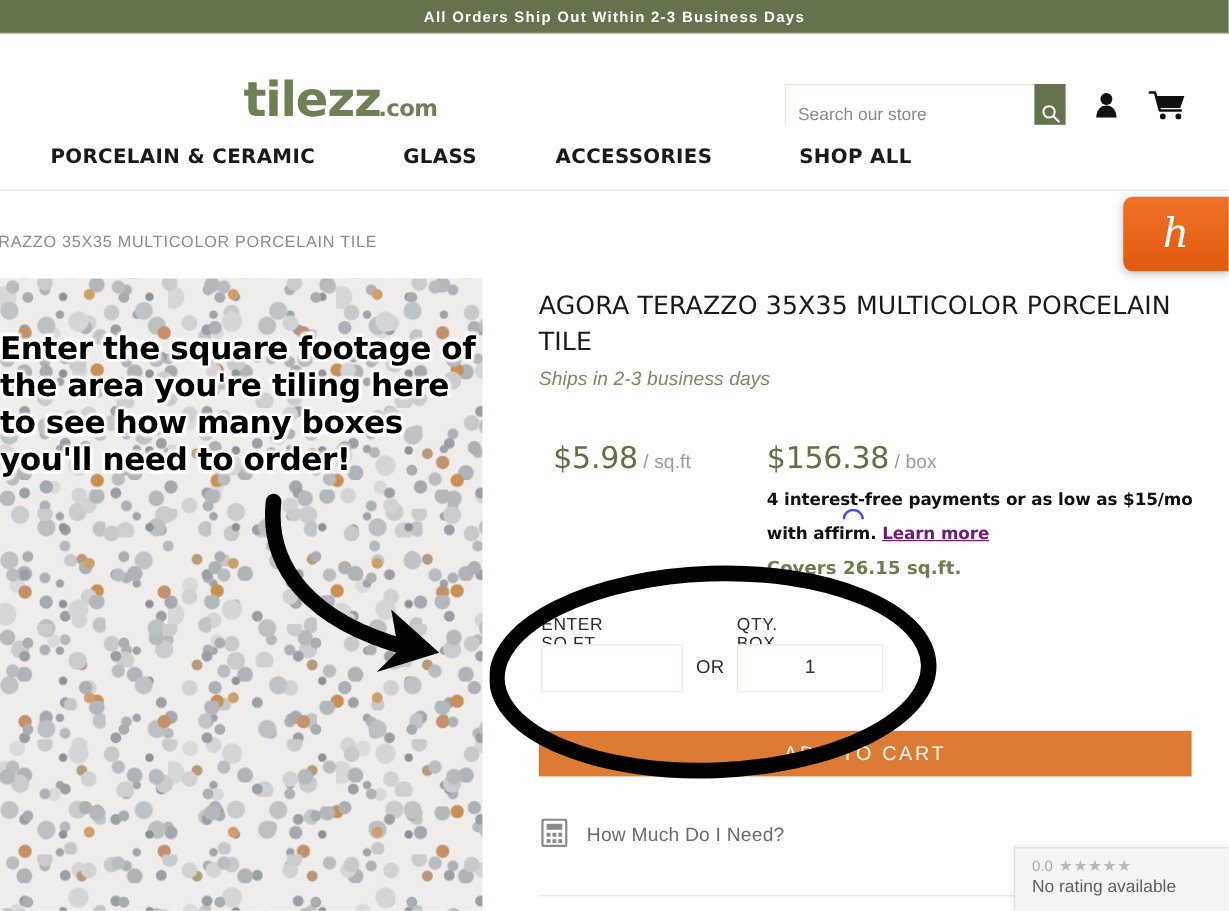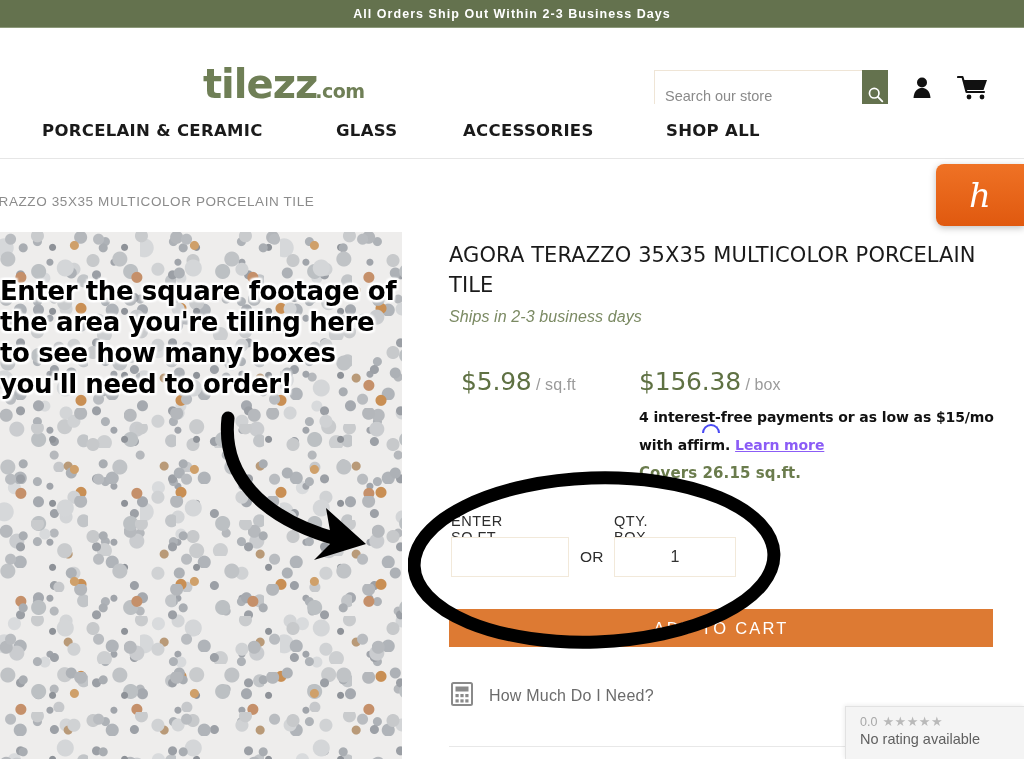--- a/index.html
+++ b/index.html
@@ -271,21 +271,21 @@
   }
   .affirm-arc {
     position: absolute;
     left: 24px; top: -7px;
     width: 18px; height: 9px;
     border: 2px solid #4a4af4;
     border-bottom: none;
     border-radius: 9px 9px 0 0;
   }
   .learn-more {
-    color: #8b5cf6;
+    color: #701a75;
     text-decoration: underline;
     font-weight: 700;
     cursor: pointer;
   }
   .covers {
     margin-top: 5px;
     font-family: "DejaVu Sans", sans-serif;
     font-weight: 700;
     font-size: 15px;
     color: #6b7c4d;

